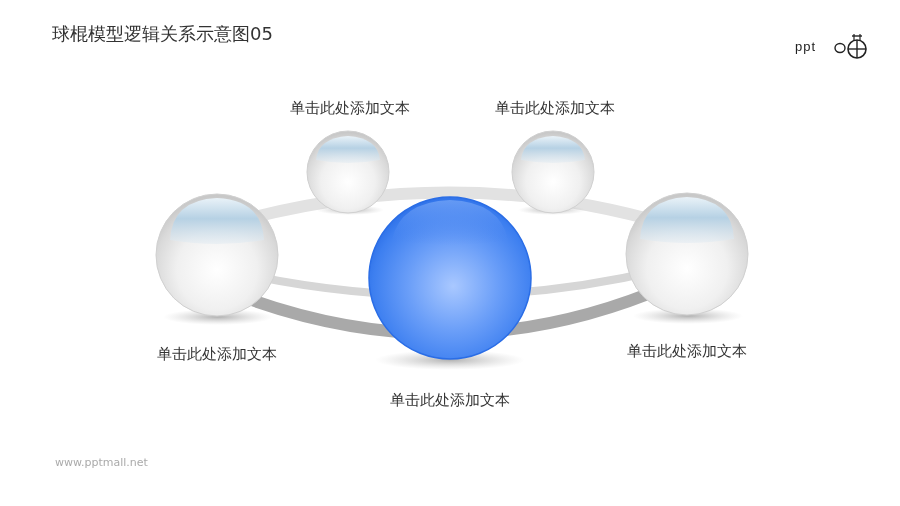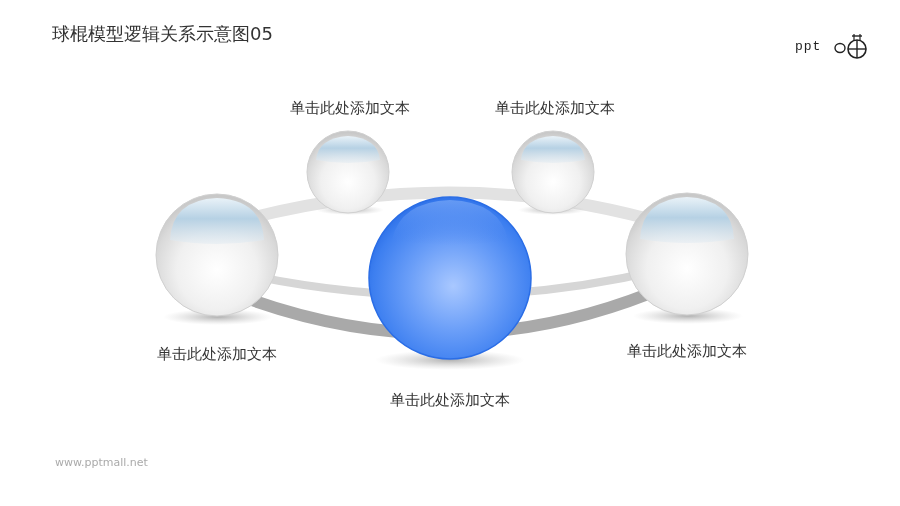--- a/index.html
+++ b/index.html
@@ -8,21 +8,21 @@
       background: #ffffff;
       font-family: "DejaVu Sans", "Liberation Sans", sans-serif;
     }
     .title {
       position: absolute; left: 52px; top: 22px;
       font-size: 18px; color: #333333; letter-spacing: 0px; white-space: nowrap;
     }
     .logo { position: absolute; left: 795px; top: 33px; width: 80px; height: 30px; }
     .logo-text {
       position: absolute; left: 0; top: 6px; font-size: 13px; color: #222;
-      letter-spacing: 1px; font-family: Liberation Mono, monospace;
+      letter-spacing: 1px; font-family: Liberation Sans, sans-serif;
     }
     .footer {
       position: absolute; left: 55px; top: 456px;
       font-size: 11px; color: #aaaaaa;
     }
     .label {
       position: absolute; font-size: 15px; color: #333333; white-space: nowrap;
       transform: translateX(-50%);
     }
     svg.diagram { position: absolute; left: 0; top: 0; }

